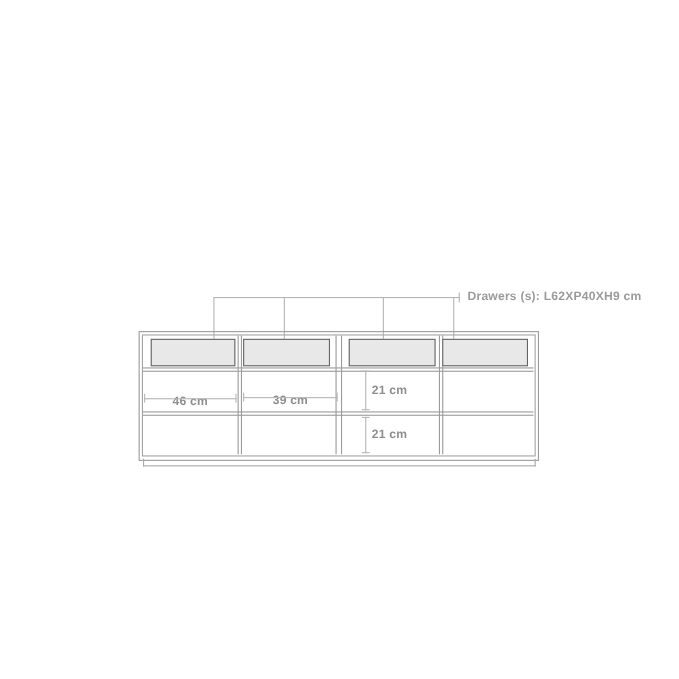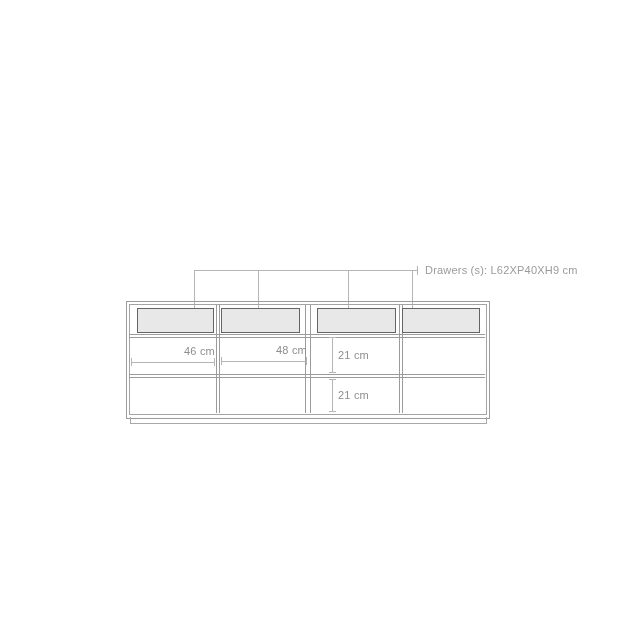--- a/index.html
+++ b/index.html
@@ -1,36 +1,36 @@
 <!DOCTYPE html>
 <html><head>
 <meta charset="utf-8">
 <style>
   html,body{margin:0;padding:0;background:#ffffff;}
   .stage{
     position:relative;width:617px;height:617px;background:#ffffff;overflow:hidden;
     font-family:"Liberation Sans","DejaVu Sans",sans-serif;
   }
-  .abs{position:absolute;}
+  .abs{position:absolute;font-weight:bold;}
   
   .frame-line{position:absolute;background:#9b9b9b;}
   .outer-frame{position:absolute;border:1px solid #9b9b9b;background:transparent;}
   .inner-frame{position:absolute;border:1px solid #a4a4a4;background:transparent;}
   
   .drawer{position:absolute;background:#e8e8e8;border:1px solid #646464;box-sizing:border-box;}
   
   .base{position:absolute;border-left:1px solid #a8a8a8;border-right:1px solid #a8a8a8;border-bottom:1px solid #a8a8a8;background:transparent;}
   
   .ann-line{position:absolute;background:#b5b5b5;}
   
   .dim-text{
     position:absolute;font-size:11px;line-height:13px;color:#8e8e8e;
     white-space:nowrap;letter-spacing:0.2px;
   }
-  .dim-text.center{text-align:right;}
+  .dim-text.center{text-align:center;margin-top:14px;}
   .callout-text{
     position:absolute;font-size:11px;line-height:13px;color:#9b9b9b;
     white-space:nowrap;letter-spacing:0.2px;
   }
   .brand{
     position:absolute;left:0;top:575px;width:617px;text-align:center;
     font-size:15px;line-height:18px;color:#2d2d2d;letter-spacing:0.2px;
   }
 </style>
 </head>
@@ -77,21 +77,21 @@
     <div class="drawer" style="left:317px;top:308px;width:79px;height:25px;"></div>
     <div class="drawer" style="left:402px;top:308px;width:78px;height:25px;"></div>
 
     <div class="base" style="left:130px;top:417px;width:355px;height:6px;"></div>
 
     <div class="dim-text center" style="left:131px;top:345px;width:84px;">46 cm</div>
     <div class="ann-line" style="left:131px;top:362px;width:84px;height:1px;"></div>
     <div class="ann-line" style="left:131px;top:358px;width:1px;height:8px;"></div>
     <div class="ann-line" style="left:214px;top:358px;width:1px;height:8px;"></div>
 
-    <div class="dim-text center" style="left:221px;top:344px;width:86px;">48 cm</div>
+    <div class="dim-text center" style="left:221px;top:344px;width:86px;">39 cm</div>
     <div class="ann-line" style="left:221px;top:361px;width:86px;height:1px;"></div>
     <div class="ann-line" style="left:221px;top:357px;width:1px;height:8px;"></div>
     <div class="ann-line" style="left:306px;top:357px;width:1px;height:8px;"></div>
 
     <div class="ann-line" style="left:332px;top:337px;width:1px;height:36px;"></div>
     <div class="ann-line" style="left:329px;top:337px;width:7px;height:1px;"></div>
     <div class="ann-line" style="left:329px;top:372px;width:7px;height:1px;"></div>
     <div class="dim-text" style="left:338px;top:349px;">21 cm</div>
 
     <div class="ann-line" style="left:332px;top:379px;width:1px;height:33px;"></div>

